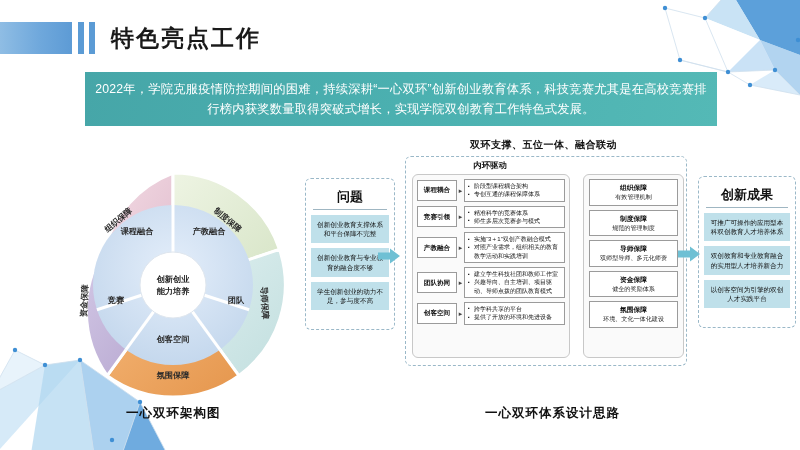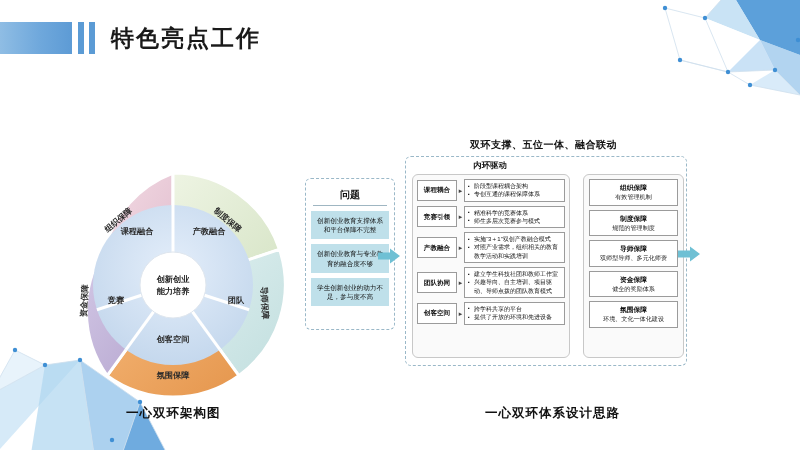--- a/index.html
+++ b/index.html
@@ -47,21 +47,21 @@
   
   .flow{position:absolute;left:300px;top:138px;width:500px;height:250px;}
   .flow-title{position:absolute;left:170px;top:0px;width:220px;
     font-size:10px;font-weight:bold;color:#111;letter-spacing:.5px;}
 
   .panel{position:absolute;border:1px dashed #9ab8c8;border-radius:6px;}
   #panel-problem{left:5px;top:40px;width:88px;height:150px;}
   #panel-core{left:105px;top:18px;width:280px;height:208px;}
   #panel-result{left:398px;top:38px;width:96px;height:150px;}
 
-  .box-title{text-align:center;font-size:10px;font-weight:bold;color:#111;
+  .box-title{text-align:center;font-size:13px;font-weight:bold;color:#111;
     padding:4px 0 3px;border-bottom:1px solid #9fb6c2;margin:5px 7px 5px;}
   .pill{background:#bfe0ea;color:#111;font-size:6.6px;line-height:9.2px;
     text-align:center;padding:5px 4px;margin:0 5px 5px;}
 
   .core-head{text-align:center;font-size:8.4px;font-weight:bold;color:#111;}
   #core-head-inner{position:absolute;left:110px;top:22px;width:160px;}
   #core-head-outer{position:absolute;left:285px;top:22px;width:96px;margin-top:45px;}
 
   .inner-zone{position:absolute;left:112px;top:36px;width:156px;height:182px;
     border:1px solid #c8c8c8;border-radius:6px;background:#fafafa;}
@@ -142,20 +142,23 @@
     </g>
   </svg>
 
   <div class="header">
     <div class="hdr-block"></div>
     <div class="hdr-bar"></div>
     <div class="hdr-bar2"></div>
     <div class="hdr-title">特色亮点工作</div>
   </div>
 
+  <div class="banner">
+    <p>2022年，学院克服疫情防控期间的困难，持续深耕“一心双环”创新创业教育体系，科技竞赛尤其是在高校竞赛排行榜内获奖数量取得突破式增长，实现学院双创教育工作特色式发展。</p>
+  </div>
 
   <div class="circle-wrap">
     <svg width="230" height="230" viewBox="0 0 230 230">
       <defs>
         <radialGradient id="innerG" cx="50%" cy="40%" r="65%">
           <stop offset="0%" stop-color="#e4eefa"></stop>
             <stop offset="100%" stop-color="#c2d6ec"></stop>
         </radialGradient>
         <linearGradient id="gOrg" x1="0" y1="0" x2="1" y2="1">
           <stop offset="0%" stop-color="#f3dbe4"></stop>
@@ -316,15 +319,21 @@
       <div class="obox">
         <div class="ot">氛围保障</div>
         <div class="os">环境、文化一体化建设</div>
       </div>
     </div>
 
     <svg class="arrow-big" id="arrow-2" viewBox="0 0 22 16">
       <polygon points="0,4.5 12,4.5 12,0.5 22,8 12,15.5 12,11.5 0,11.5" fill="#6fc0d4"></polygon>
     </svg>
 
+    <div class="panel" id="panel-result">
+      <div class="box-title">创新成果</div>
+      <div class="pill">可推广可操作的应用型本科双创教育人才培养体系</div>
+      <div class="pill">双创教育和专业教育融合的实用型人才培养新合力</div>
+      <div class="pill">以创客空间为引擎的双创人才实践平台</div>
+    </div>
 
   </div>
 </div>
 
 </body></html>

